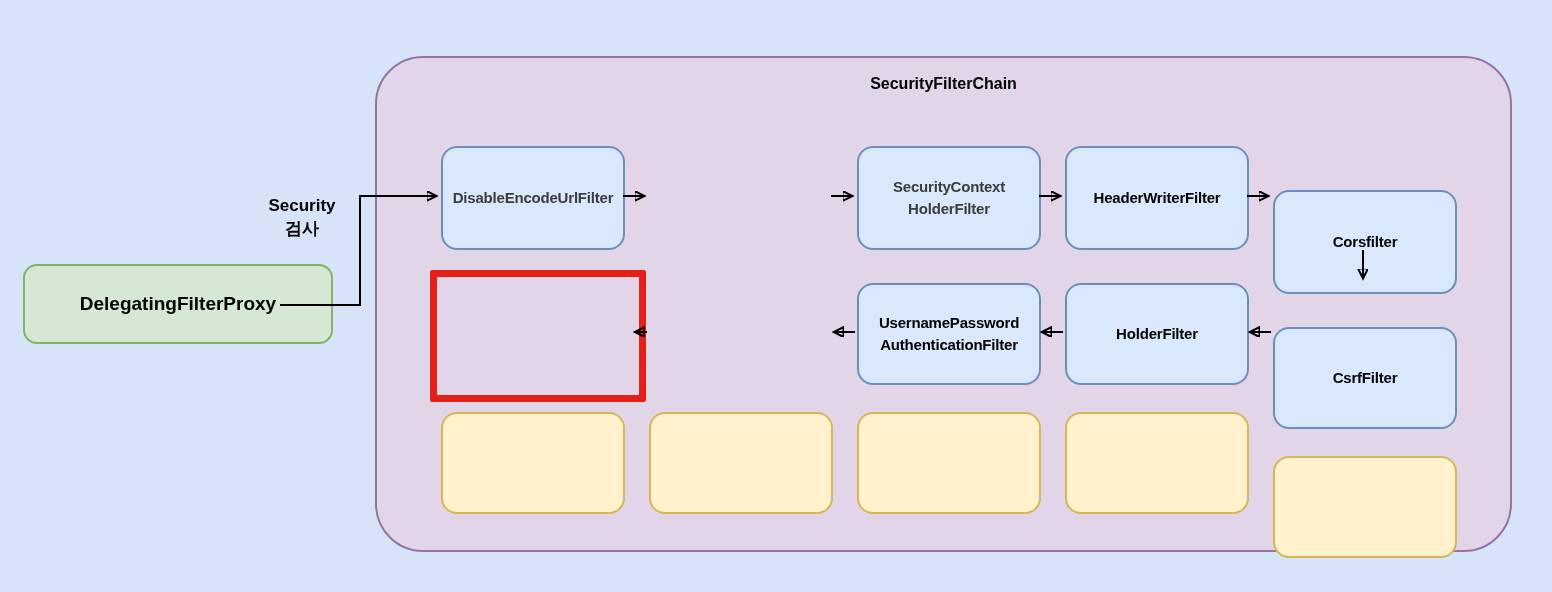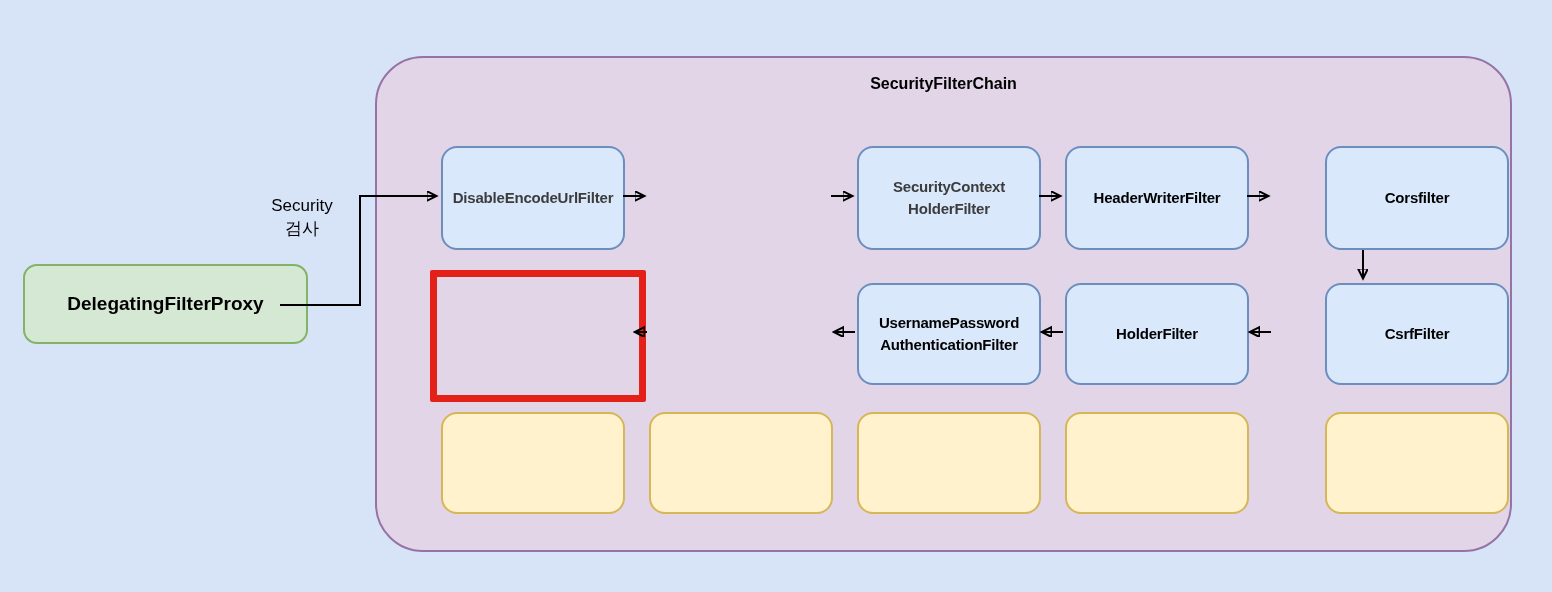--- a/index.html
+++ b/index.html
@@ -20,32 +20,32 @@
   html,body{margin:0;padding:0;}
   body{font-family:"Liberation Sans","DejaVu Sans",sans-serif;}
   .canvas{
     position:relative;
     width:1552px;height:592px;
     background:var(--page-bg);
     overflow:hidden;
   }
   
   .proxy{
-    position:absolute;left:23px;top:264px;width:285px;height:80px;
+    position:absolute;left:23px;top:264px;width:310px;height:80px;
     background:var(--proxy-fill);
     border:2px solid var(--proxy-border);
     border-radius:14px;
     display:flex;align-items:center;justify-content:center;
     font-weight:bold;font-size:19px;color:#000;
     box-sizing:border-box;text-align:center;
   }
   
   .edge-label{
     position:absolute;left:248px;top:195px;width:108px;
-    font-weight:normal;font-size:17px;color:#000;
+    font-weight:bold;font-size:17px;color:#000;
     text-align:center;line-height:1.35;white-space:pre-line;
   }
   
   .chain-container{
     position:absolute;left:375px;top:56px;width:1137px;height:496px;
     background:var(--container-fill);
     border:2px solid var(--container-border);
     border-radius:48px;
     box-sizing:border-box;
   }
@@ -62,21 +62,21 @@
     letter-spacing:-0.2px;line-height:1.5;white-space:pre-line;
     box-sizing:border-box;padding:0 2px;
   }
   .blue{background:var(--filter-fill);border:2px solid var(--filter-border);}
   .yellow{background:var(--placeholder-fill);border:2px solid var(--placeholder-border);}
   .pink{background:var(--highlight-fill);border:2px solid var(--highlight-border);}
   .muted{color:#3c3c3c;}
   .r1{top:88px;height:104px;}
   .r2{top:225px;height:102px;}
   .r3{top:354px;height:102px;}
-  .c1{left:64px;} .c2{left:272px;} .c3{left:480px;} .c4{left:688px;} .c5{left:948px;}
+  .c1{left:64px;} .c2{left:272px;} .c3{left:480px;} .c4{left:688px;} .c5{left:896px;margin-top:44px;}
   
   .highlight-rect{
     position:absolute;left:53px;top:212px;width:216px;height:132px;
     border:7px solid var(--highlight-outline);
     border-radius:2px;
     box-sizing:border-box;
     background:transparent;
   }
   
   .arrows{

